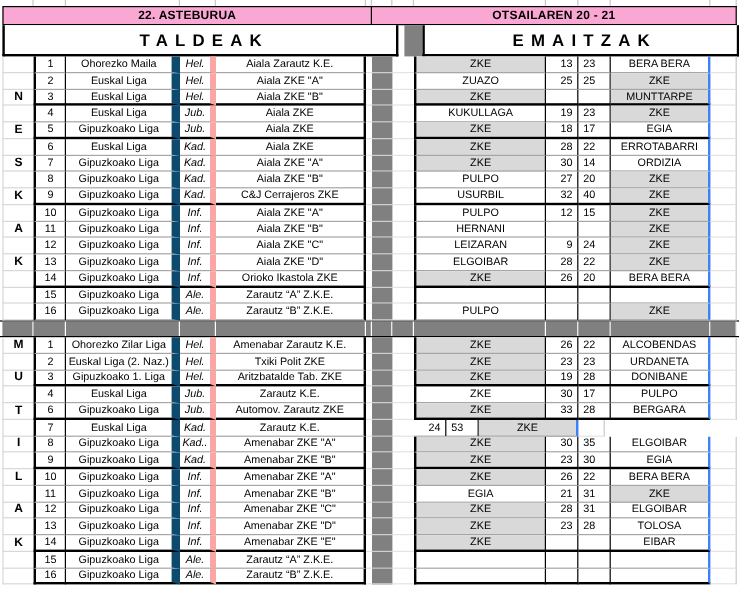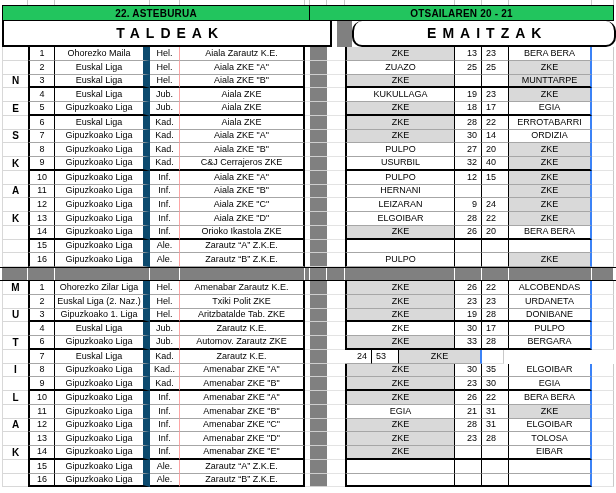--- a/index.html
+++ b/index.html
@@ -3,37 +3,37 @@
 <meta charset="utf-8">
 <style>
   html,body{margin:0;padding:0;background:#fff;}
   .sheet{width:616px;height:493px;background:#ffffff;font-family:"Liberation Sans",sans-serif;color:#000;overflow:hidden;}
   .padrow{display:flex;padding-left:2px;box-sizing:border-box;}
   
   .sliver{height:5px;}
   .sliver span{display:block;height:100%;border-right:1px solid #c9c9c9;box-sizing:border-box;}
   
   .hdrrow{height:16px;}
-  .hdr{background:#22c55e;border:1px solid #000;box-sizing:border-box;display:flex;align-items:center;justify-content:center;font-size:10px;font-weight:bold;letter-spacing:.2px;}
+  .hdr{background:#f9a8d4;border:1px solid #000;box-sizing:border-box;display:flex;align-items:center;justify-content:center;font-size:10px;font-weight:bold;letter-spacing:.2px;}
   .hdr.l{width:308px;}
   .hdr.r{width:304px;border-left:none;}
   
   .titlerow{height:26px;}
   .tbox{border:2px solid #000;border-top:none;background:#fff;box-sizing:border-box;display:flex;align-items:center;justify-content:center;font-weight:bold;font-size:14px;letter-spacing:6px;padding-left:6px;}
   .tbox.l{width:360px;}
-  .tbox.r{width:287px;border-radius:10px;}
+  .tbox.r{width:287px;}
   .gapcell{width:5px;}
   .stripcell{width:17px;background:#808080;}
   
   .row{height:13.75px;}
   .cell{box-sizing:border-box;display:flex;align-items:center;justify-content:center;font-size:9px;line-height:9px;overflow:hidden;white-space:nowrap;}
   .cl {width:26px;font-weight:bold;font-size:10px;border-left:1px solid #d8d8d8;border-bottom:1px solid #d8d8d8;}
   .cn {width:27px;border-left:2px solid #000;border-right:1px solid #000;border-bottom:1px solid #a6a6a6;}
   .clg{width:95px;border-right:7px solid #0c4a6e;border-bottom:1px solid #a6a6a6;}
-  .cc {width:30px;border-right:1px solid #fca5a5;border-bottom:1px solid #a6a6a6;}
+  .cc {width:30px;border-right:5px solid #fca5a5;border-bottom:1px solid #a6a6a6;font-style:italic;}
   .ct {width:125px;border-right:2px solid #000;border-bottom:1px solid #a6a6a6;}
   .cg {width:5px;border-bottom:1px solid #e3e3e3;}
   .cs {width:17px;background:#808080;border-bottom:1px solid #cfcfcf;}
   .csp{width:18px;border-bottom:1px solid #e3e3e3;}
   .ch {width:110px;border-left:2px solid #000;border-right:1px solid #000;border-bottom:1px solid #a6a6a6;}
   .c1 {width:27px;border-right:1px solid #000;border-bottom:1px solid #a6a6a6;justify-content:flex-end;padding-right:4px;}
   .c2 {width:27px;border-right:1px solid #000;border-bottom:1px solid #a6a6a6;justify-content:flex-start;padding-left:4px;}
   .ca {width:83px;border-right:2px solid #3b82f6;border-bottom:1px solid #a6a6a6;}
   .ctl{width:22px;border-right:1px solid #c9c9c9;border-bottom:1px solid #e3e3e3;}
   .shaded{background:#d9d9d9;}

